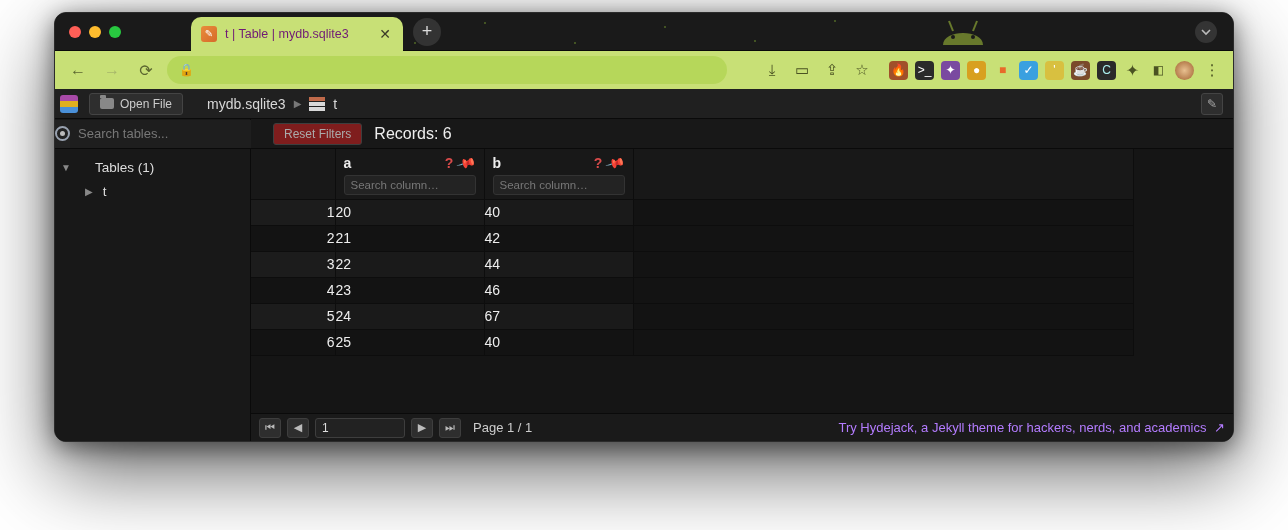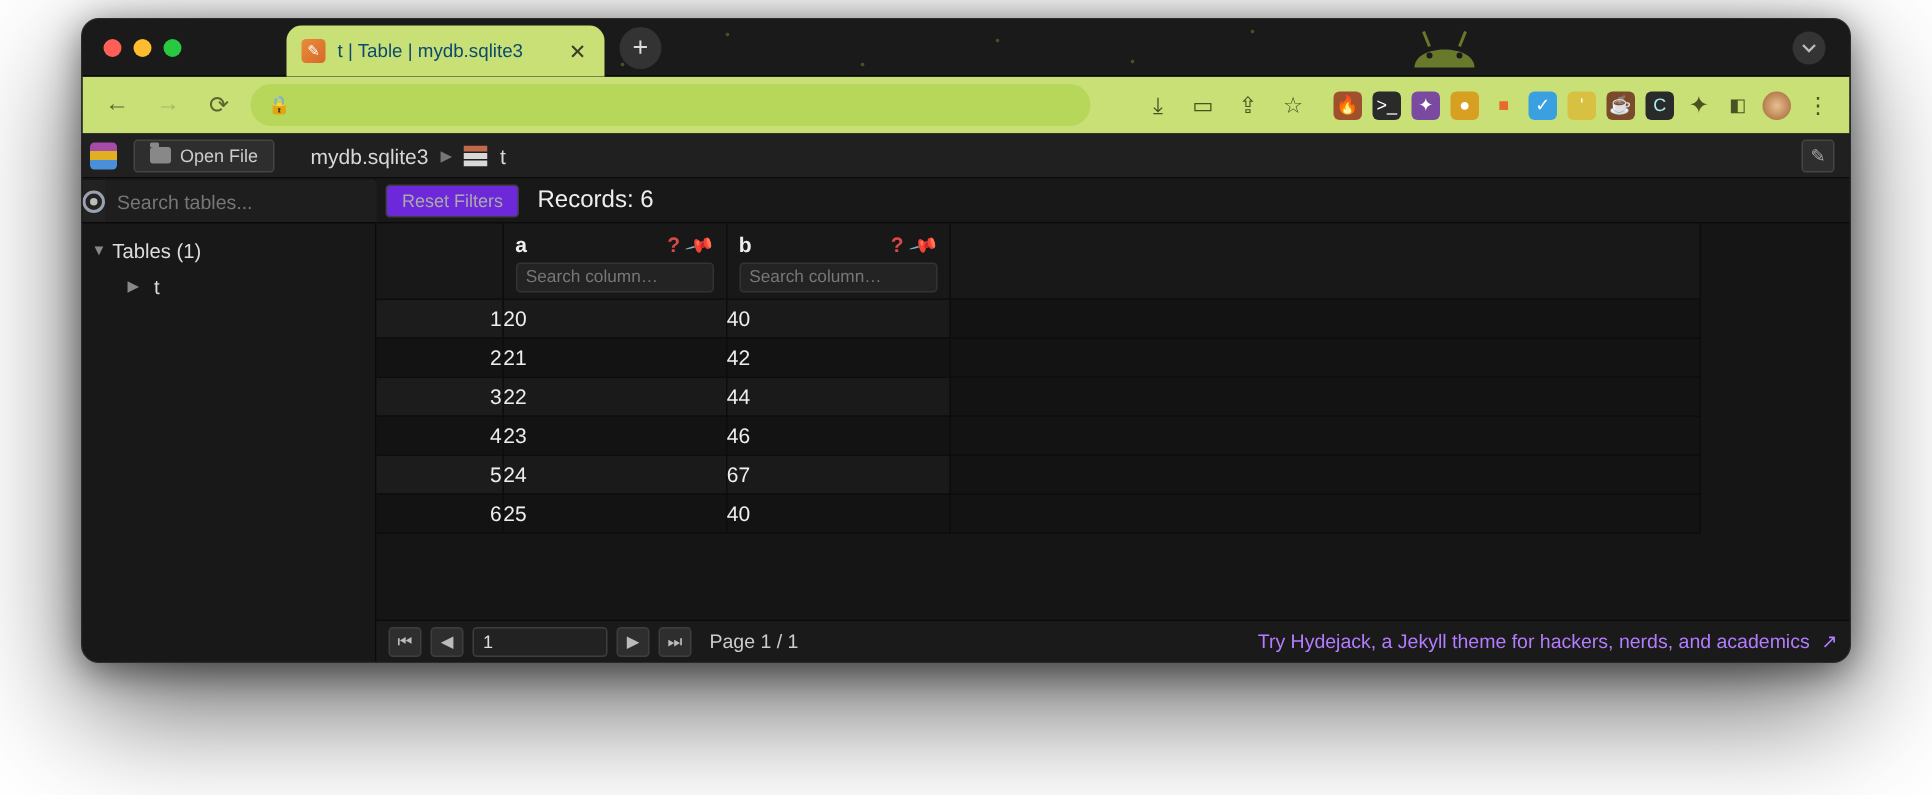--- a/index.html
+++ b/index.html
@@ -34,21 +34,21 @@
   }
   .traffic { display: flex; gap: 8px; }
   .dot { width: 12px; height: 12px; border-radius: 50%; }
   .dot.red { background: var(--mac-red); } .dot.yel { background: var(--mac-yellow); } .dot.grn { background: var(--mac-green); }
   .tab {
     height: 34px; margin-left: 70px; margin-top: 4px; width: 212px; background: var(--lime);
     border-radius: 10px 10px 0 0; display: flex; align-items: center; padding: 0 10px; gap: 8px;
     color: #3a3a20;
   }
   .tab .favicon { width: 16px; height: 16px; border-radius: 3px; background: linear-gradient(135deg,#e98c3a,#d66a2a); display:flex;align-items:center;justify-content:center;font-size:10px;color:#fff; }
-  .tab .title { flex: 1; font-size: 12.5px; white-space: nowrap; overflow: hidden; text-overflow: ellipsis; color:#0c4a6e; }
+  .tab .title { flex: 1; font-size: 12.5px; white-space: nowrap; overflow: hidden; text-overflow: ellipsis; color:#701a75; }
   .tab .close { width: 16px; height: 16px; display:flex; align-items:center; justify-content:center; color:#3b3b28; font-size:14px; }
   .newtab { width: 28px; height: 28px; margin-left: 10px; background: #333; border-radius: 50%; display:flex;align-items:center;justify-content:center; color:#ddd; font-size:18px; }
   .titlebar .chev { position:absolute; right:16px; top:8px; width:22px; height:22px; border-radius:50%; background:#343434; display:flex;align-items:center;justify-content:center; color:#bbb; }
   .droid {
     position:absolute; right:240px; top:-2px;
     color:#a8c83c; opacity:.55;
   }
   .circuit {
     position:absolute; inset:0; pointer-events:none;
     background-image:
@@ -91,34 +91,34 @@
   .openfile .foldericon::before{content:'';position:absolute;top:-3px;left:0;width:6px;height:3px;background:#888;border-radius:1px 1px 0 0;}
   .breadcrumb { margin-left:24px; display:flex; align-items:center; gap:8px; font-size:14px; }
   .breadcrumb .dbname{font-weight:400;}
   .breadcrumb .tri{color:#777;font-size:10px;}
   .breadcrumb .tblicon{width:16px;height:14px;display:inline-flex;}
   .breadcrumb .tblicon svg{width:100%;height:100%;}
   .apptop .pencil { margin-left:auto; margin-right:10px; width:22px;height:22px;background:#2e2e2e;border:1px solid #444;border-radius:3px;display:flex;align-items:center;justify-content:center;color:#aaa;font-size:12px; }
 
   .appmain { flex:1; display:flex; min-height:0; }
   .sidebar { width:196px; background:#181818; border-right:1px solid #0a0a0a; display:flex; flex-direction:column; }
-  .siderow1{display:flex;align-items:flex-end;height:30px;border-bottom:1px solid #0a0a0a;}
+  .siderow1{display:flex;align-items:center;height:30px;border-bottom:1px solid #0a0a0a;}
   .settingsbtn{width:28px;height:28px;display:flex;align-items:center;justify-content:center;background:#222;}
   .settingsbtn .gear{width:15px;height:15px;border:2px solid #99a2b0;border-radius:50%;position:relative;display:flex;align-items:center;justify-content:center;}
   .settingsbtn .gear::before{content:'';width:5px;height:5px;background:#bbb;border-radius:50%;}
   .searchtables{flex:1;height:28px;background:#1e1e1e;border:none;color:#ccc;padding:0 8px;font-size:13px;outline:none;}
   .searchtables::placeholder{color:#777;}
   .tree{padding:6px 0;font-size:13.5px;color:#ddd;}
   .treerow{display:flex;align-items:center;height:24px;padding:0 6px;gap:4px;}
   .treerow .disc{font-size:10px;color:#888;}
   .treerow.indent{padding-left:30px;}
 
   .datapane{flex:1;display:flex;flex-direction:column;min-width:0;}
   .toolbar{height:30px;background:#181818;border-bottom:1px solid #0a0a0a;display:flex;align-items:center;}
-  .resetbtn{height:22px;padding:0 10px;margin-left:6px;background:#6d28d9;border:1px solid #3e3e3e;border-radius:3px;color:#aaa;font-size:12px;display:flex;align-items:center;}
+  .resetbtn{height:22px;padding:0 10px;margin-left:22px;background:#7f1d1d;border:1px solid #3e3e3e;border-radius:3px;color:#aaa;font-size:12px;display:flex;align-items:center;}
   .records{margin-left:12px;color:#eee;font-size:16px;}
   .searchrecords{margin-left:auto;width:180px;height:26px;background:#1e1e1e;border:none;border-left:1px solid #0a0a0a;padding:0 8px;color:#ccc;font-size:13px;outline:none;}
   .searchrecords::placeholder{color:#777;}
 
   .grid{flex:1;overflow:auto;background:#151515;}
   .gtable{border-collapse:collapse;}
   .gtable th,.gtable td{border-right:1px solid #0d0d0d;border-bottom:1px solid #0d0d0d;padding:0;}
   .colhead{width:148px;height:50px;background:#181818;vertical-align:top;}
   .colhead .chwrap{padding:6px 8px 0 8px;}
   .colhead .chrow1{display:flex;align-items:center;gap:6px;font-size:14px;color:#eee;}
@@ -234,21 +234,21 @@
       <div class="sidebar">
         <div class="siderow1">
           <div class="settingsbtn">
               <div class="gear"></div>
             </div>
           <input class="searchtables" placeholder="Search tables..." style="">
         </div>
         <div class="tree">
           <div class="treerow">
             <span class="disc">▼</span>
-            <span style="margin-left:0">Tables (1)</span>
+            <span style="margin-left:20px">Tables (1)</span>
           </div>
           <div class="treerow indent">
             <span class="disc">▶</span>
             <span style="margin-left:6px">t</span>
           </div>
         </div>
       </div>
 
       <div class="datapane">
         <div class="toolbar">

